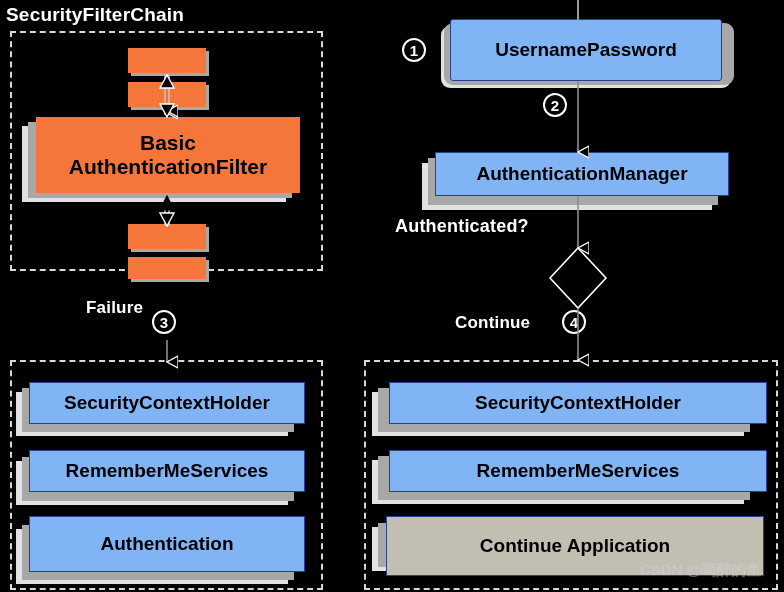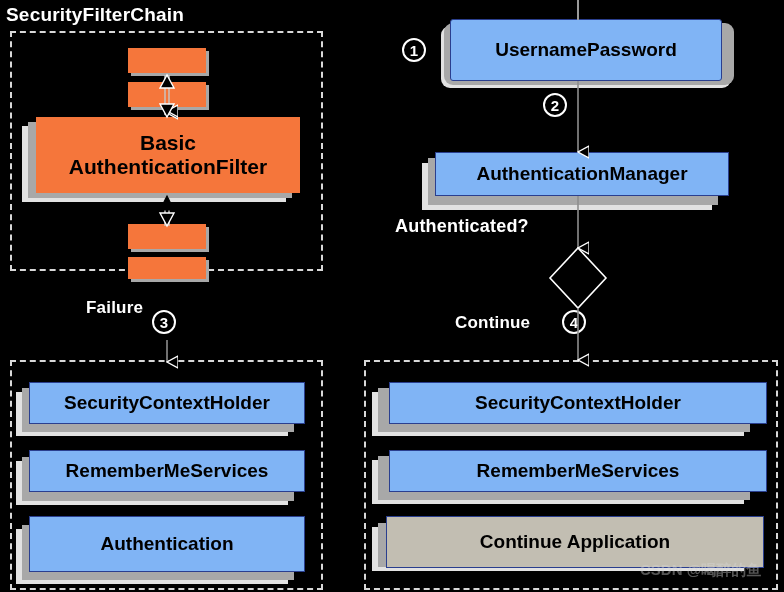--- a/index.html
+++ b/index.html
@@ -147,21 +147,21 @@
   <div class="shadow2" style="left:372px;top:392px;width:372px;height:44px;"></div>
   <div class="shadow1" style="left:378px;top:388px;width:372px;height:44px;"></div>
   <div class="node blue" style="left:389px;top:382px;width:378px;height:42px;">SecurityContextHolder</div>
 
   <div class="shadow2" style="left:372px;top:460px;width:372px;height:44px;"></div>
   <div class="shadow1" style="left:378px;top:456px;width:372px;height:44px;"></div>
   <div class="node blue" style="left:389px;top:450px;width:378px;height:42px;">RememberMeServices</div>
 
   <div class="shadow2" style="left:372px;top:527px;width:372px;height:44px;"></div>
   <div class="shadow1" style="left:378px;top:523px;width:372px;height:44px;"></div>
-  <div class="node beige" style="left:386px;top:516px;width:378px;height:52px;">Continue Application</div>
+  <div class="node beige" style="left:386px;top:516px;width:378px;height:60px;">Continue Application</div>
 
   <svg class="lines" viewBox="0 0 784 592" xmlns="http://www.w3.org/2000/svg">
     <defs>
       <marker id="hollowDown" markerWidth="14" markerHeight="12" refX="7" refY="11" orient="auto" markerUnits="userSpaceOnUse">
         <path d="M1,0 L13,0 L7,11 Z" fill="#000" stroke="#ffffff" stroke-width="1.3"></path>
       </marker>
       <marker id="hollowUp" markerWidth="14" markerHeight="12" refX="7" refY="11" orient="auto" markerUnits="userSpaceOnUse">
         <path d="M1,0 L13,0 L7,11 Z" fill="#000" stroke="#ffffff" stroke-width="1.3"></path>
       </marker>
       <marker id="solidUp" markerWidth="14" markerHeight="12" refX="7" refY="11" orient="auto" markerUnits="userSpaceOnUse">

